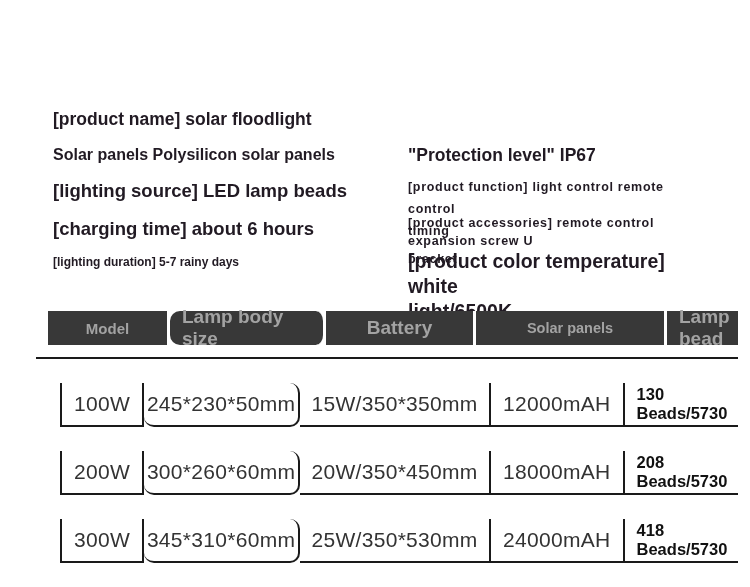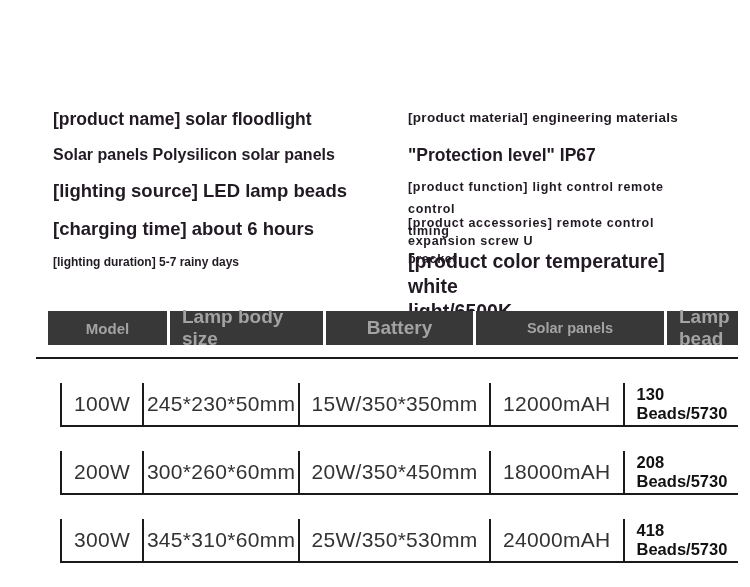--- a/index.html
+++ b/index.html
@@ -51,21 +51,21 @@
     background: #383838;
     color: #a3a3a3;
     font-weight: bold;
     display: flex;
     align-items: center;
     justify-content: center;
     height: 100%;
   }
   .th.gap { border-right: 3px solid #ffffff; }
   .c0 { width: 122px; }
-  .c1 { width: 156px; }
+  .c1 { width: 156px; border-radius: 10px; }
   .c2 { width: 191px; }
   .c3 { width: 150px; }
   .c4 { flex: 1; }
   .fs-s  { font-size: 15px; }
   .fs-s2 { font-size: 14.5px; }
   .fs-l  { font-size: 19px; }
 
   .tbody { border-top: 2px solid #1a1a1a; }
   .tr {
     display: flex;
@@ -95,21 +95,20 @@
 <body>
 
 <div class="page">
 
   <div class="spec-line spec-l l1">[product name] solar floodlight</div>
   <div class="spec-line spec-l l2">Solar panels Polysilicon solar panels</div>
   <div class="spec-line spec-l l3">[lighting source] LED lamp beads</div>
   <div class="spec-line spec-l l4">[charging time] about 6 hours</div>
   <div class="spec-line spec-l l5">[lighting duration] 5-7 rainy days</div>
 
-  <div class="spec-line spec-r r1">[product material] engineering materials</div>
   <div class="spec-line spec-r r2">"Protection level" IP67</div>
   <div class="spec-line spec-r r3">[product function] light control remote control
 timing</div>
   <div class="spec-line spec-r r4">[product accessories] remote control expansion screw U
 bracket</div>
   <div class="spec-line spec-r r5">[product color temperature] white
 light/6500K</div>
 
   <div class="spec-table">
 

